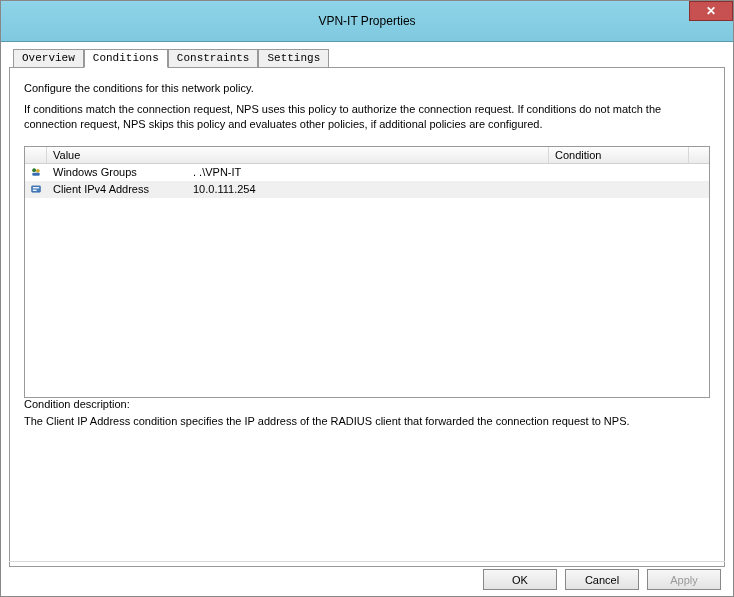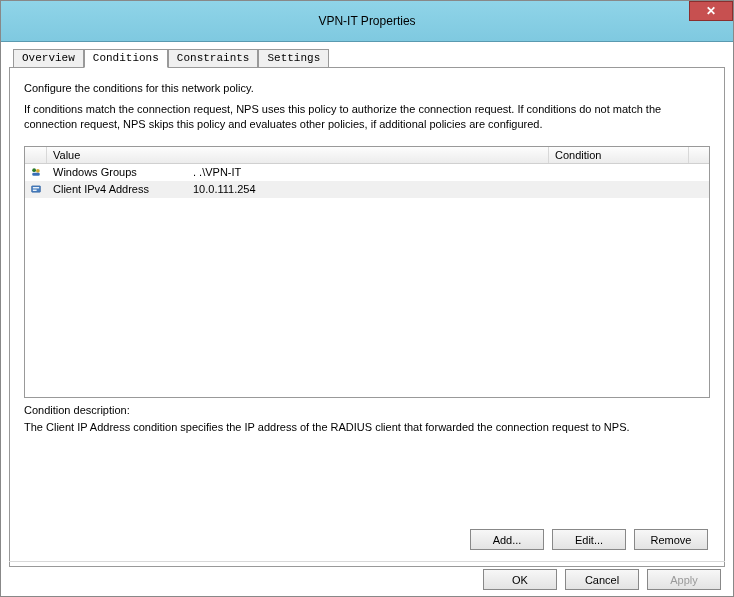--- a/index.html
+++ b/index.html
@@ -112,21 +112,21 @@
     display: flex;
     align-items: center;
     height: 17px;
     font-size: 11px;
   }
   .lv-row.sel { background: #f0f0f0; }
   .lv-cell { padding: 0 6px; overflow: hidden; white-space: nowrap; }
   .lv-cell.icon { width: 22px; display:flex; align-items:center; justify-content:center;}
   .lv-cell.cond { width: 140px; }
   .lv-cell.val { flex: 1; }
-  .desc-label { margin-top: 6px; }
+  .desc-label { margin-top: 0; }
   .desc-text { margin-top: 4px; line-height: 1.35; }
   .btnrow {
     position: absolute;
     right: 16px;
     bottom: 16px;
     display: flex;
     gap: 8px;
   }
   .btn {
     min-width: 74px;
@@ -213,31 +213,20 @@
               </svg>
           </div>
           <div class="lv-cell cond">Client IPv4 Address</div>
           <div class="lv-cell val">10.0.111.254</div>
         </div>
       </div>
 
       <div class="desc-label">Condition description:</div>
       <div class="desc-text">The Client IP Address condition specifies the IP address of the RADIUS client that forwarded the connection request to NPS.</div>
 
-      <div class="btnrow">
-        <div class="btn">
-            <span>Add...</span>
-          </div>
-        <div class="btn">
-            <span>Edit...</span>
-          </div>
-        <div class="btn">
-            <span>Remove</span>
-          </div>
-      </div>
     </div>
   </div>
 
   <div class="bottom-divider"></div>
   <div class="bottom-btns">
     <div class="btn">
         <span>OK</span>
       </div>
     <div class="btn">
         <span>Cancel</span>

